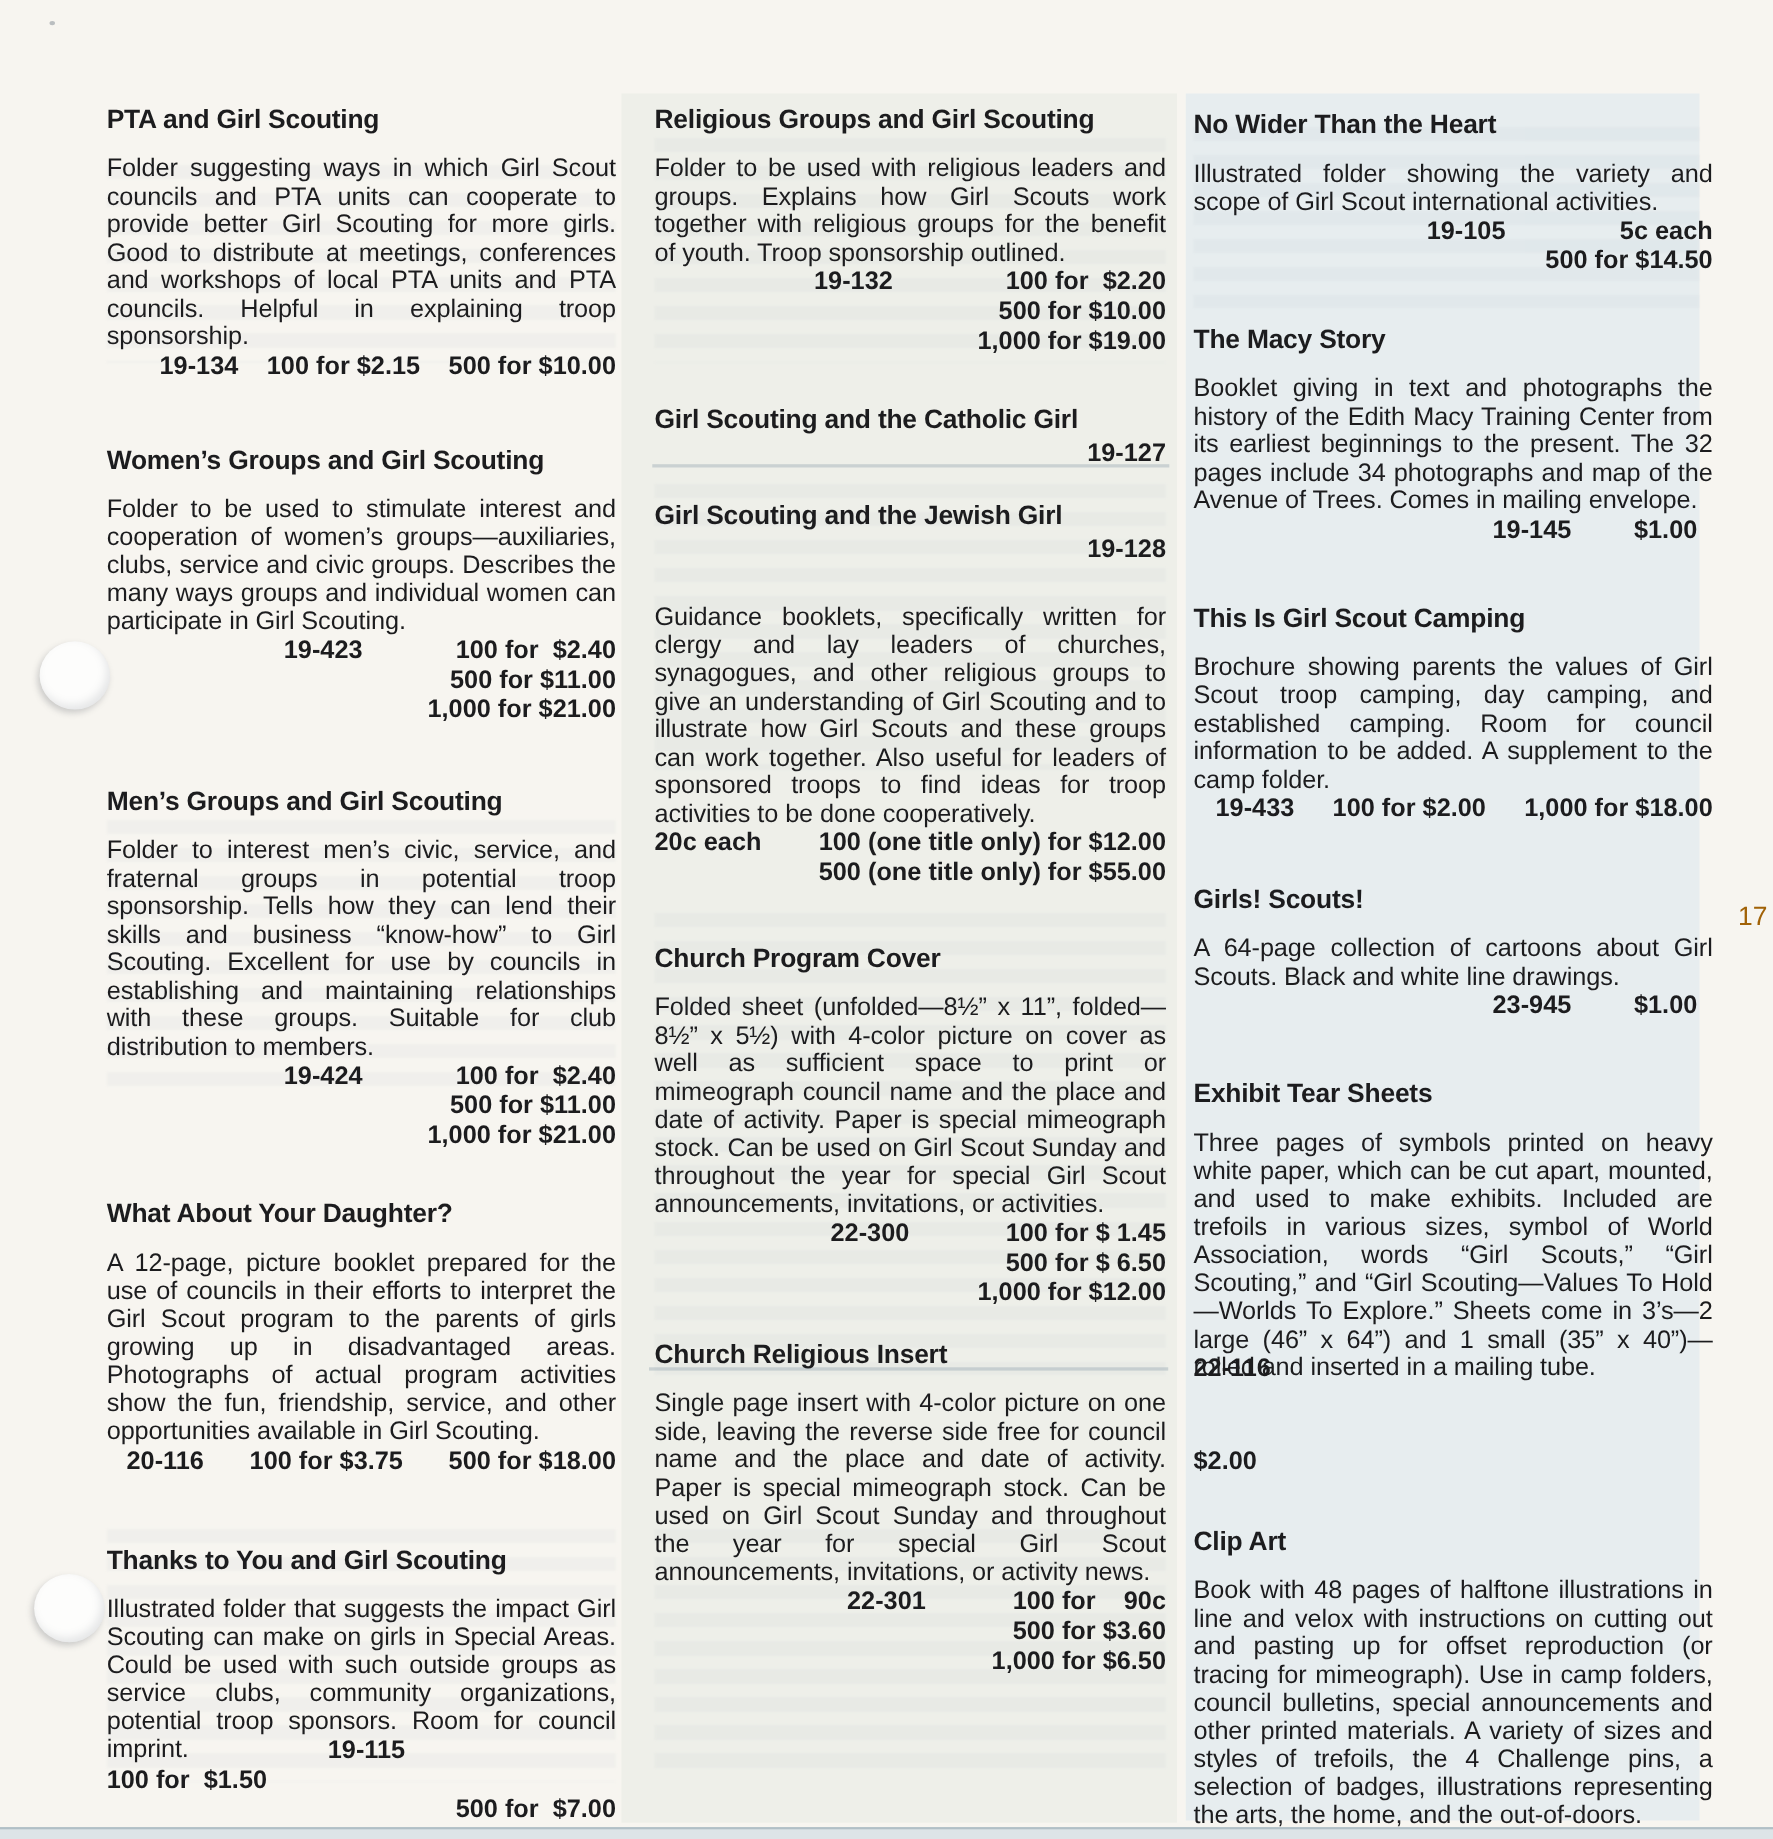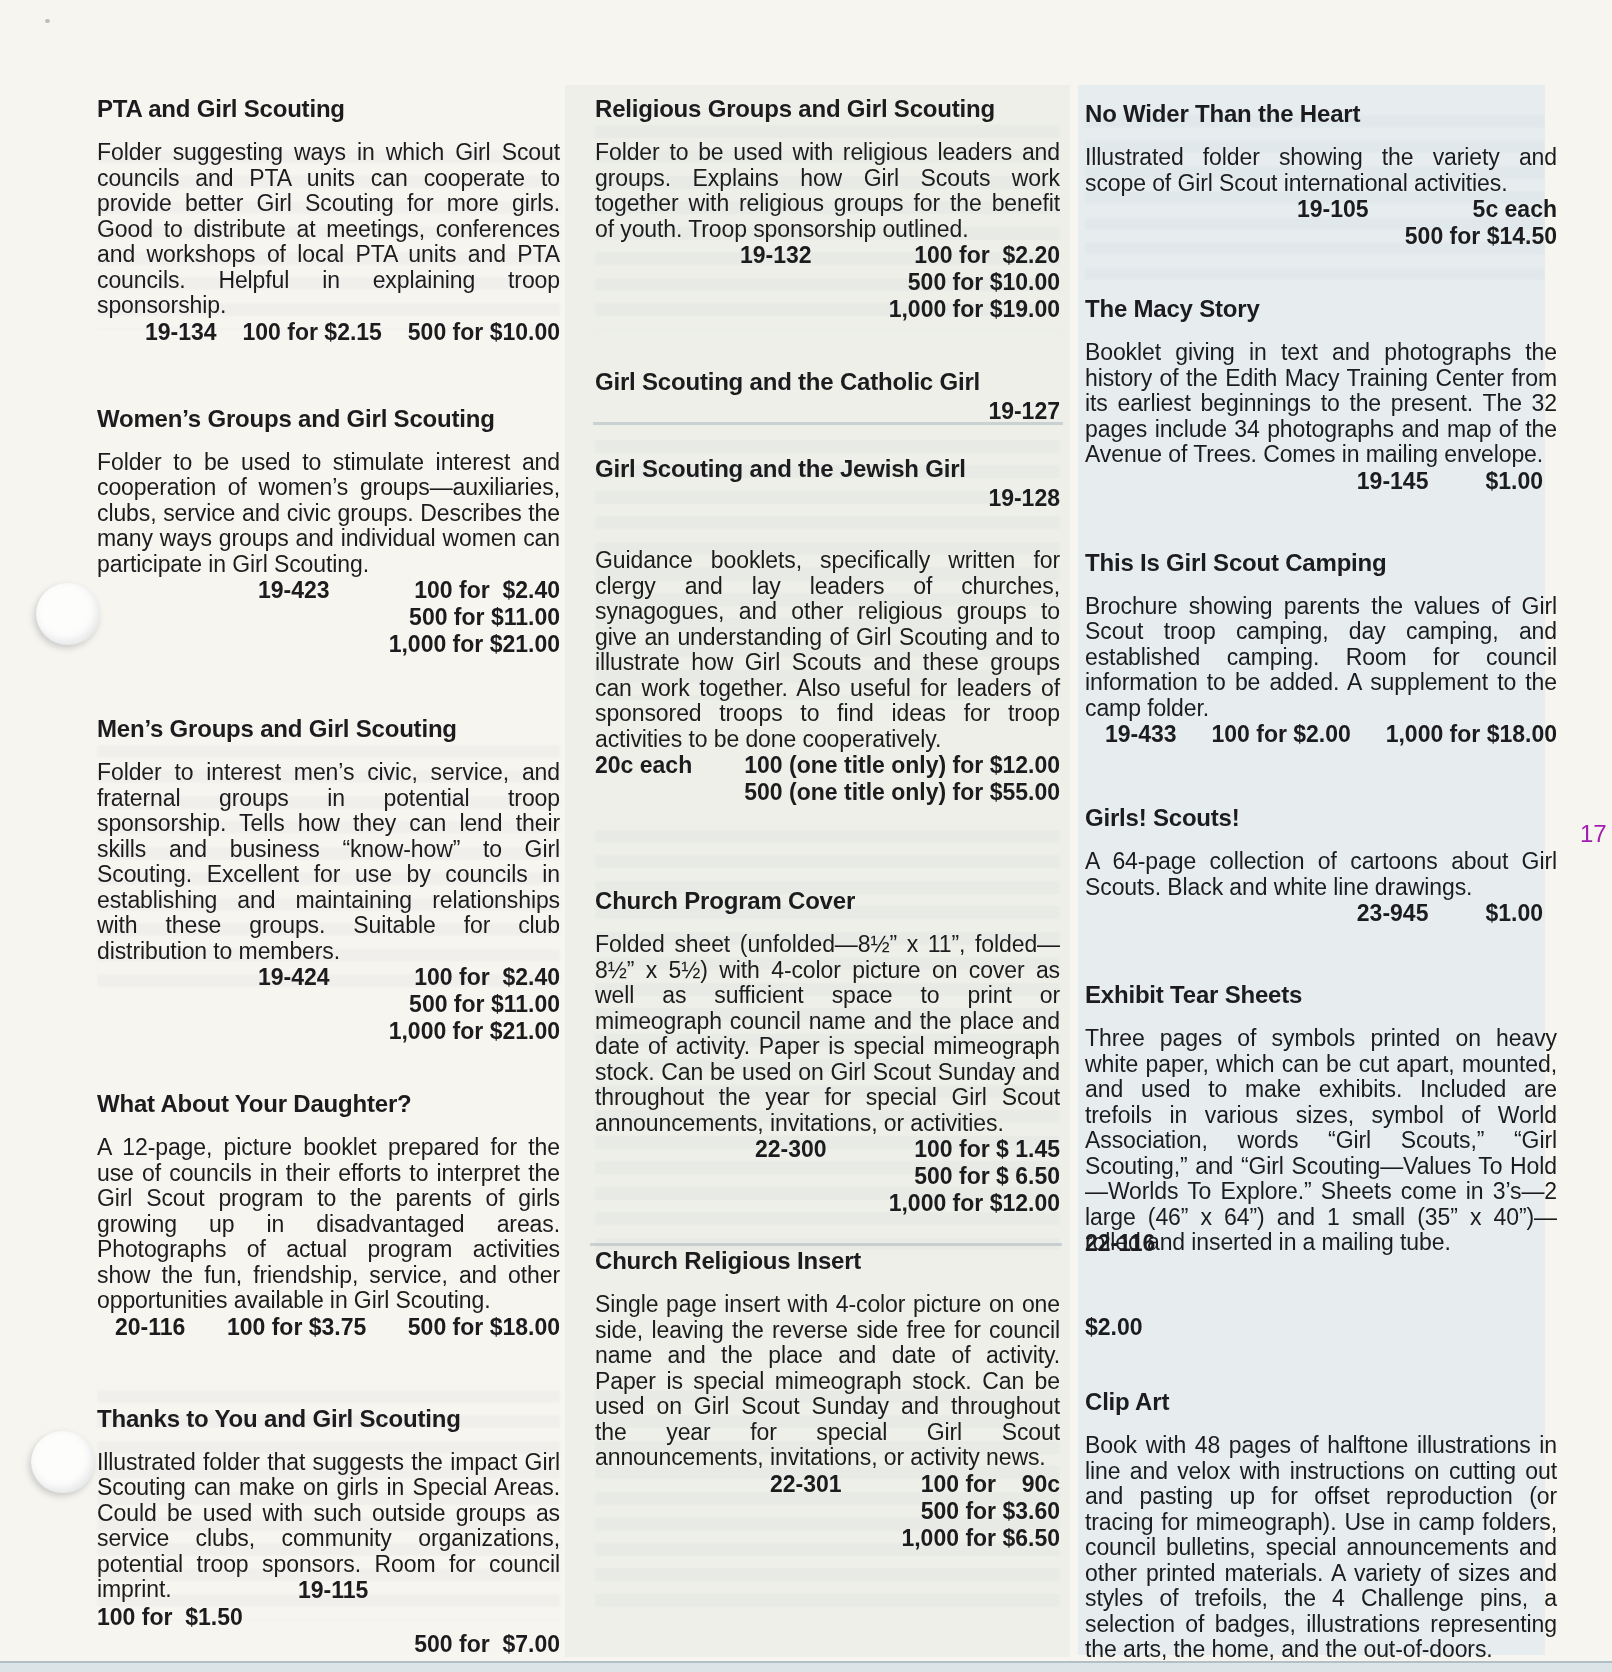--- a/index.html
+++ b/index.html
@@ -12,21 +12,21 @@
   .tint{position:absolute;pointer-events:none;}
   .tint.t2{left:565px;top:85px;width:505px;height:1572px;background:rgba(222,228,221,0.35);}
   .tint.t3{left:1078px;top:85px;width:467px;height:1570px;background:#e7edef;}
   .ghost{position:absolute;pointer-events:none;opacity:.55;filter:blur(1.2px);
     background:repeating-linear-gradient(180deg, rgba(152,168,180,0.12) 0 13px, rgba(0,0,0,0) 13px 25.5px);}
   .ghost-rule{position:absolute;height:3px;background:rgba(158,172,181,0.45);filter:blur(.6px);}
   .hole{position:absolute;width:64px;height:62px;border-radius:50%;background:#fdfdfc;
     box-shadow:-2px 3px 6px rgba(90,95,100,0.28), inset -3px -4px 8px rgba(120,130,140,0.18);}
   .speck{position:absolute;width:5px;height:4px;border-radius:50%;background:#9aa0a6;opacity:.65;}
   .bottom-strip{position:absolute;left:0;right:0;bottom:0;height:9px;background:#dde4e7;border-top:2px solid #b1bfc6;}
-  .page-number{position:absolute;left:1580px;top:820px;font-size:24px;font-weight:400;color:#a21caf;}
+  .page-number{position:absolute;left:1580px;top:820px;font-size:24px;font-weight:400;color:#a16207;}
 
   .col{position:absolute;top:88px;}
   #col0{left:97px;width:463px;}
   #col1{left:595px;width:465px;}
   #col2{left:1085px;width:472px;}
 
   .item-title{font-size:24px;line-height:28px;font-weight:700;letter-spacing:-0.2px;
     white-space:nowrap;margin:0 0 17px 0;}
   .item-title.tight{margin-bottom:2px;}
   .item-body{font-size:23px;line-height:25.5px;text-align:justify;letter-spacing:-0.1px;margin:0;}
@@ -105,21 +105,21 @@
     </section>
     <section style="margin-top: 30px;">
       <h3 class="item-title tight">Girl Scouting and the Jewish Girl</h3>
       <div class="price-line right"><span>19-128</span></div>
     </section>
     <section style="margin-top: 36px;">
       <p class="item-body">Guidance booklets, specifically written for clergy and lay leaders of churches, synagogues, and other religious groups to give an understanding of Girl Scouting and to illustrate how Girl Scouts and these groups can work together. Also useful for leaders of sponsored troops to find ideas for troop activities to be done cooperatively.</p>
       <div class="price-line split"><span>20c each</span><span>100 (one title only) for $12.00</span></div>
       <div class="price-line right"><span>500 (one title only) for $55.00</span></div>
     </section>
-    <section style="margin-top: 81px;">
+    <section style="margin-top: 52px;">
       <h3 class="item-title">Church Program Cover</h3>
       <p class="item-body">Folded sheet (unfolded—8½” x 11”, folded—8½” x 5½) with 4-color picture on cover as well as sufficient space to print or mimeograph council name and the place and date of activity. Paper is special mimeograph stock. Can be used on Girl Scout Sunday and throughout the year for special Girl Scout announcements, invitations, or activities.</p>
       <div class="price-line split"><span style="margin-left: 160px;">22-300</span><span>100 for $ 1.45</span></div>
       <div class="price-line right"><span>500 for $ 6.50</span></div>
       <div class="price-line right"><span>1,000 for $12.00</span></div>
     </section>
     <section style="margin-top: 30px;">
       <h3 class="item-title">Church Religious Insert</h3>
       <p class="item-body">Single page insert with 4-color picture on one side, leaving the reverse side free for council name and the place and date of activity. Paper is special mimeograph stock. Can be used on Girl Scout Sunday and throughout the year for special Girl Scout announcements, invitations, or activity news.</p>
       <div class="price-line split"><span style="margin-left: 175px;">22-301</span><span>100 for    90c</span></div>

